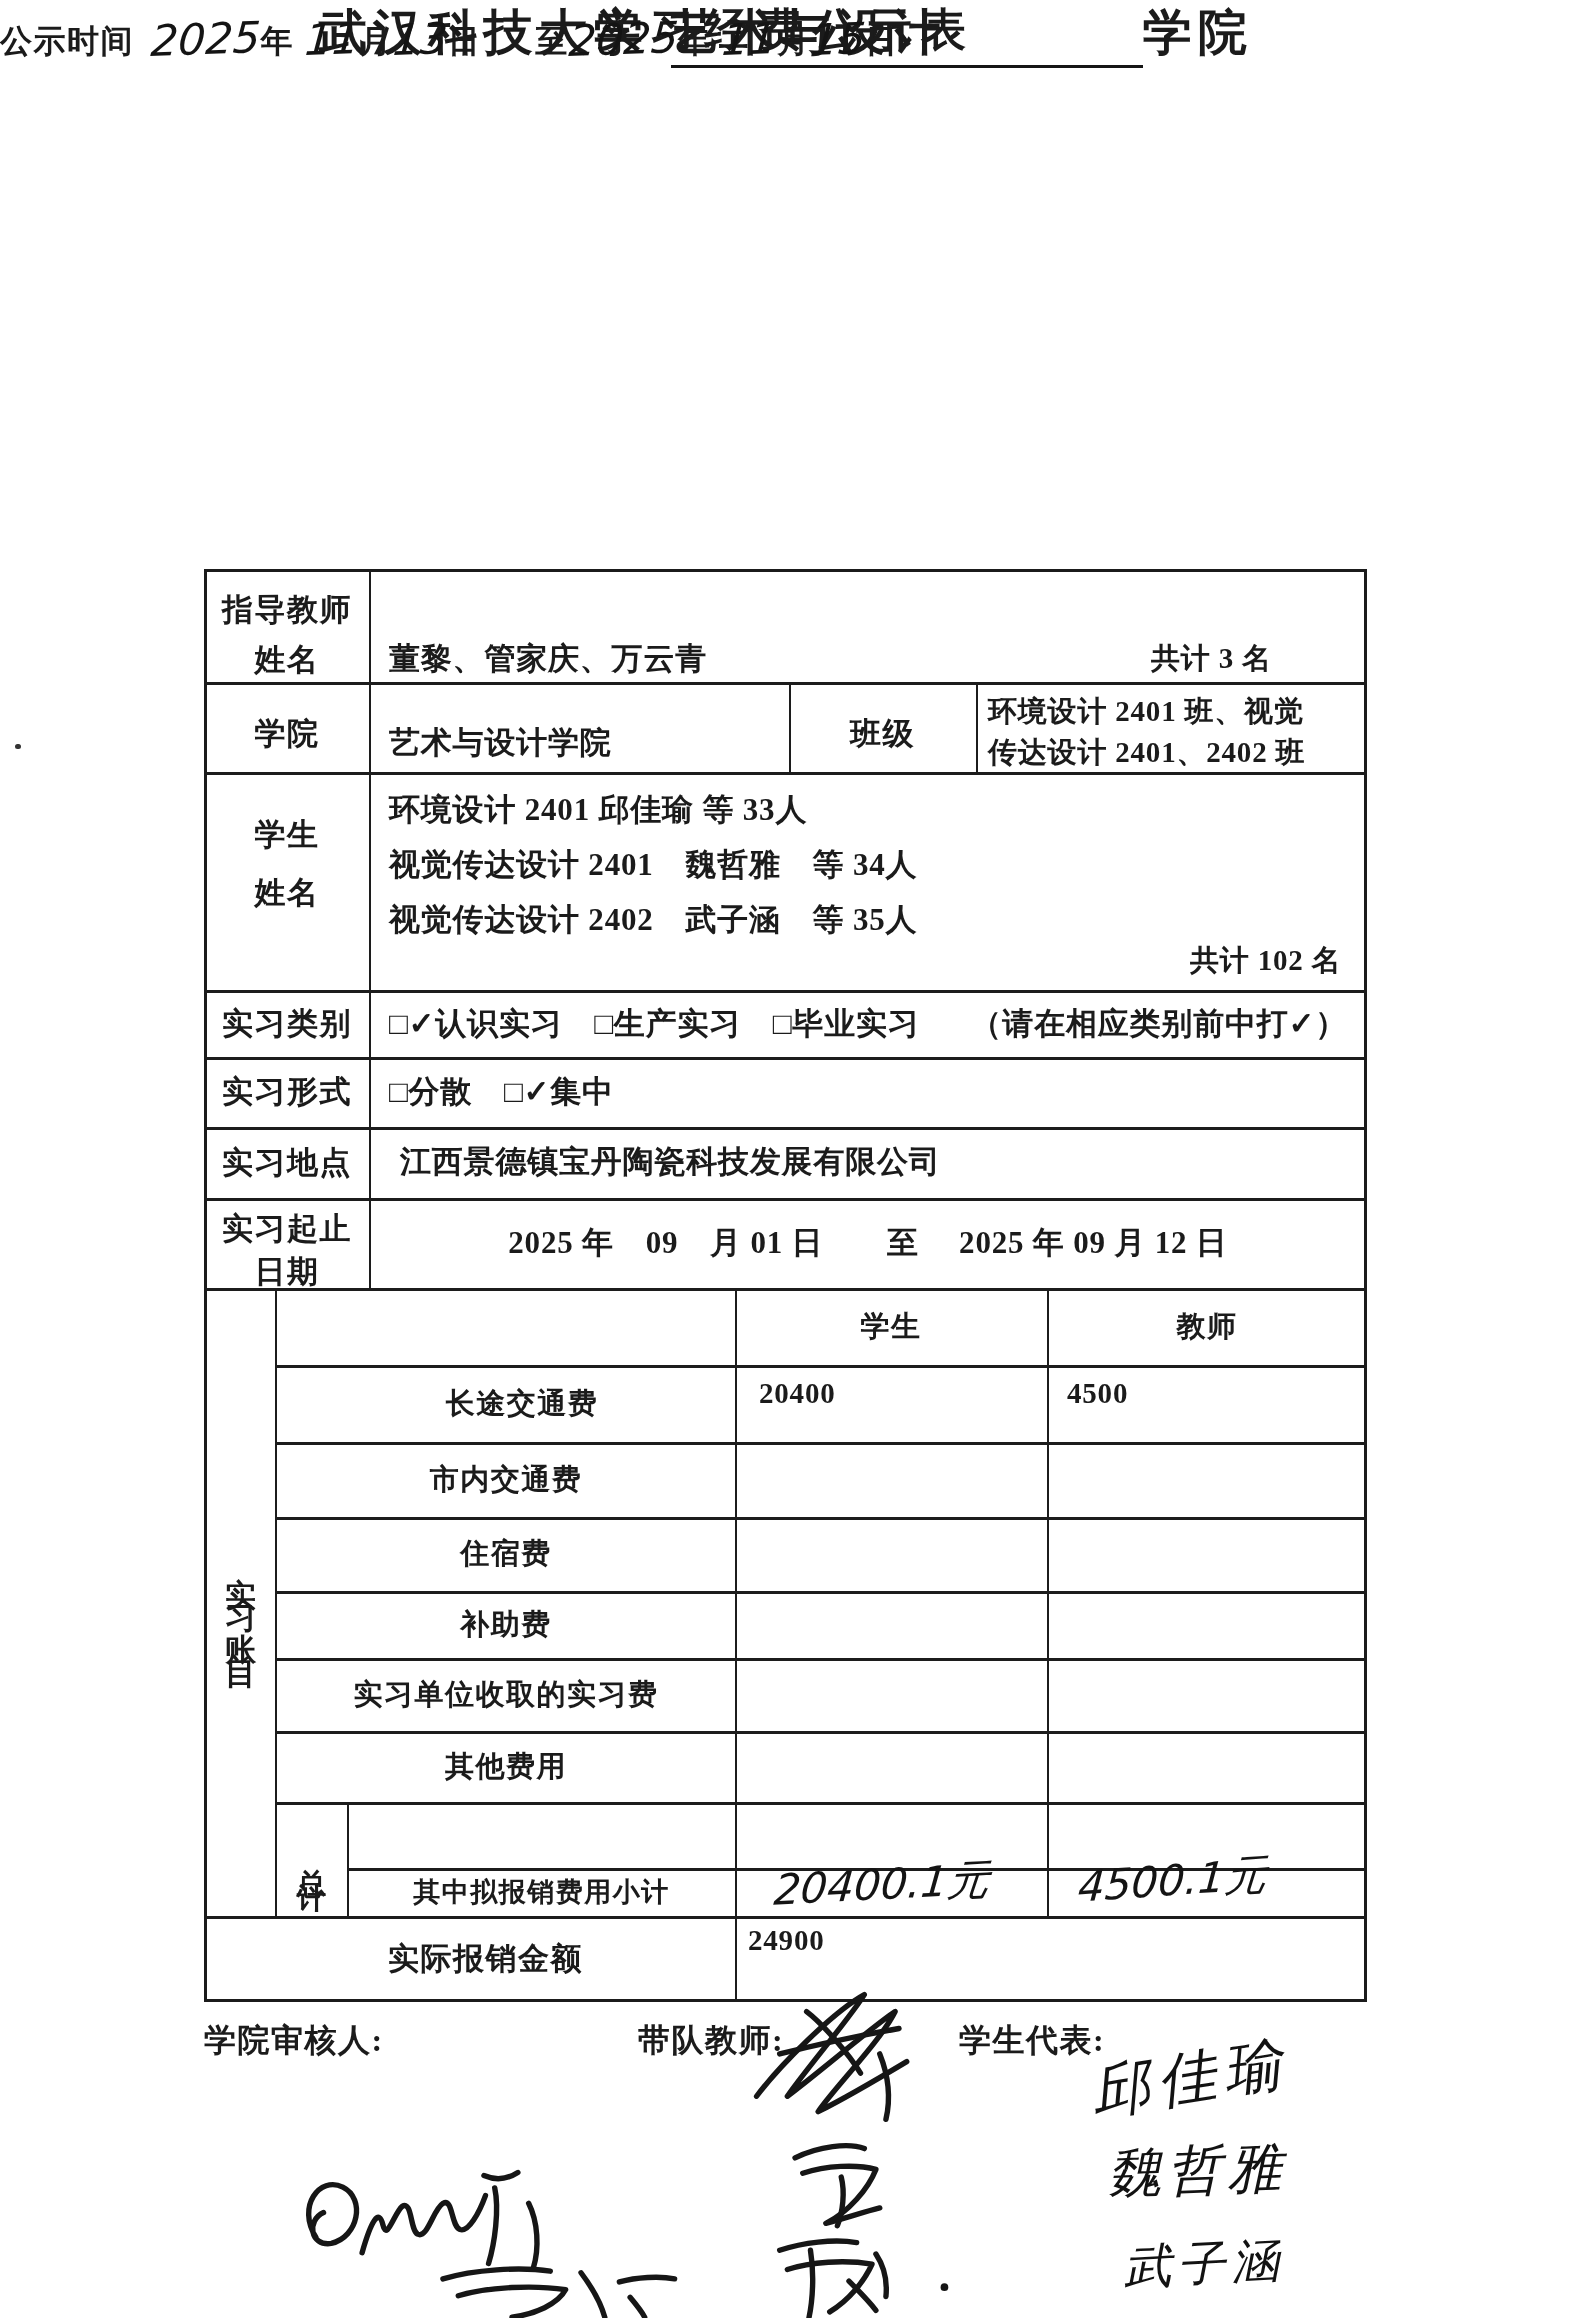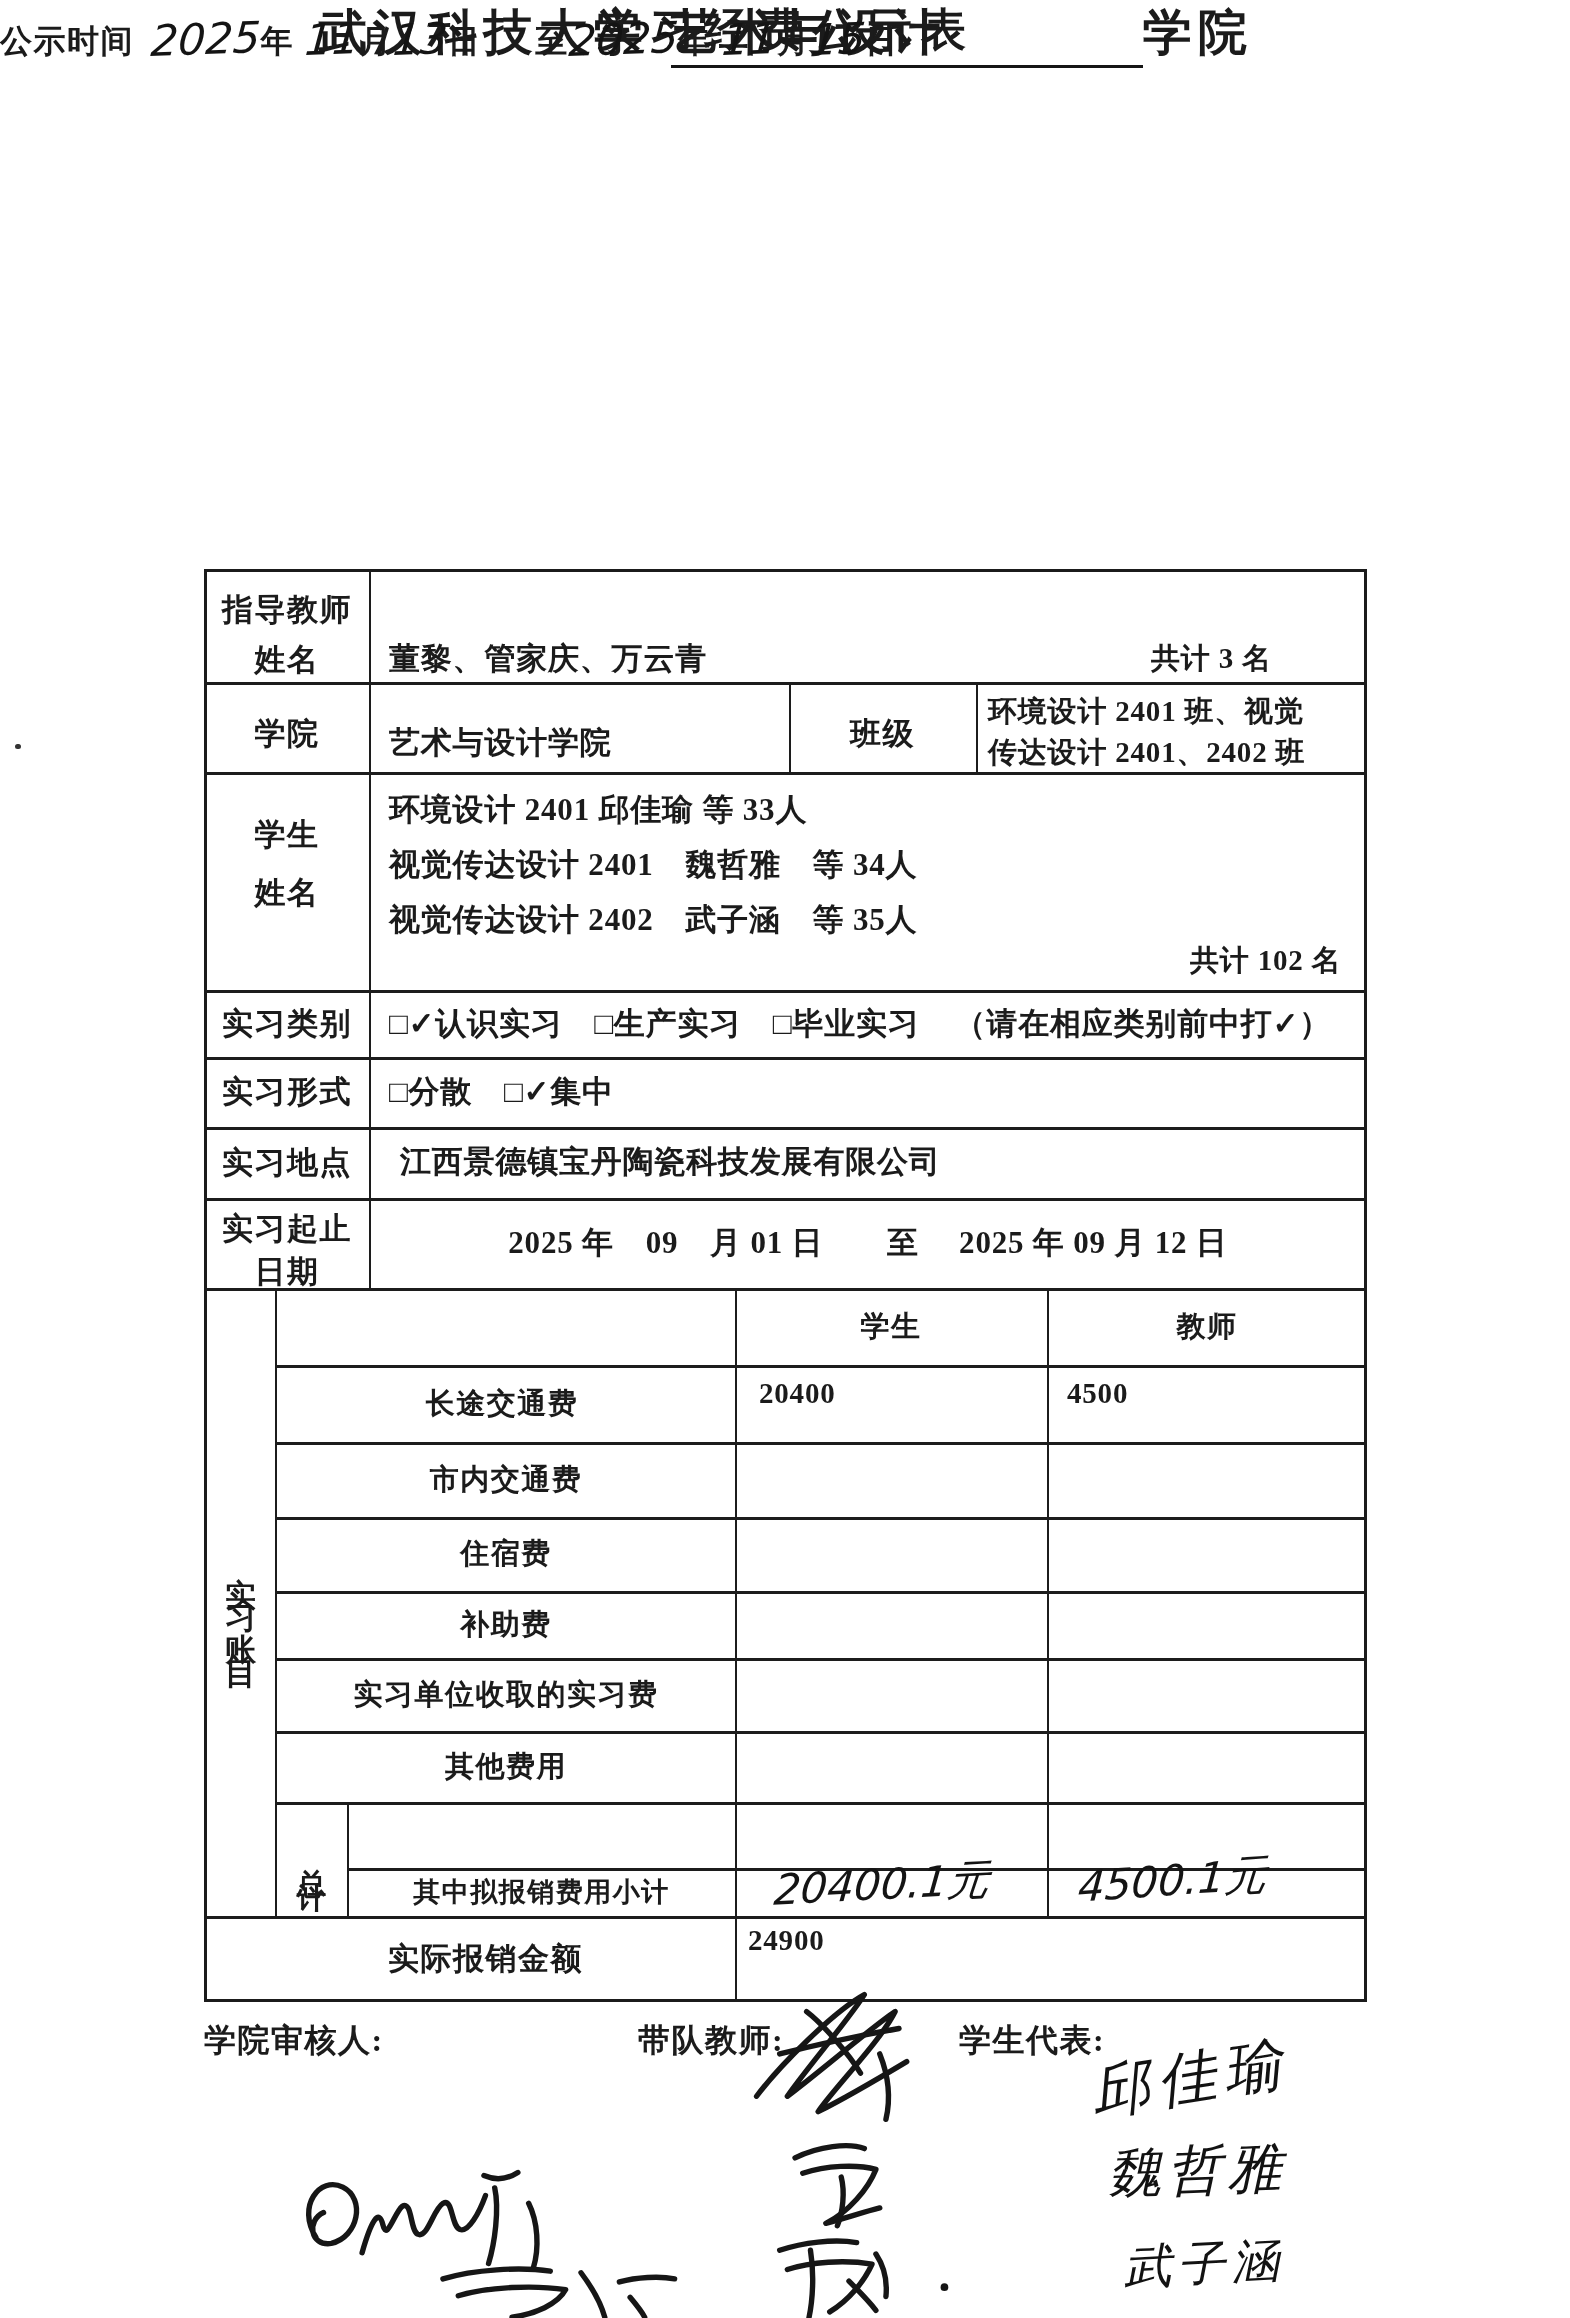--- a/index.html
+++ b/index.html
@@ -95,21 +95,21 @@
   <div class="abs val sm" style="left:988px;top:733px;">传达设计 2401、2402 班</div>
 
   <div class="abs lbl ctr" style="left:204px;top:812px;width:166px;height:46px;">学生</div>
   <div class="abs lbl ctr" style="left:204px;top:870px;width:166px;height:46px;">姓名</div>
   <div class="abs val" style="left:389px;top:789px;">环境设计 2401 邱佳瑜 等 33人</div>
   <div class="abs val" style="left:389px;top:844px;">视觉传达设计 2401　魏哲雅　等 34人</div>
   <div class="abs val" style="left:389px;top:899px;">视觉传达设计 2402　武子涵　等 35人</div>
   <div class="abs val sm" style="left:1190px;top:941px;">共计 102 名</div>
 
   <div class="abs lbl ctr" style="left:204px;top:990px;width:166px;height:68px;">实习类别</div>
-  <div class="abs" style="left:389px;top:990px;height:68px;display:flex;align-items:center;gap:35px;">
+  <div class="abs" style="left:389px;top:990px;height:68px;display:flex;align-items:center;gap:51px;">
     <span class="val">□✓认识实习　□生产实习　□毕业实习</span>
     <span class="val">（请在相应类别前中打✓）</span>
   </div>
 
   <div class="abs lbl ctr" style="left:204px;top:1057px;width:166px;height:69px;">实习形式</div>
   <div class="abs val ctr" style="left:389px;top:1057px;height:69px;">□分散　□✓集中</div>
 
   <div class="abs lbl ctr" style="left:204px;top:1127px;width:166px;height:72px;">实习地点</div>
   <div class="abs val" style="left:400px;top:1141px;">江西景德镇宝丹陶瓷科技发展有限公司</div>
 
@@ -117,21 +117,21 @@
   <div class="abs lbl ctr" style="left:204px;top:1252px;width:166px;height:39px;">日期</div>
   <div class="abs val ctr" style="left:369px;top:1198px;width:998px;height:90px;">2025 年　09　月 01 日　　至　 2025 年 09 月 12 日</div>
 
   <div class="abs ctr" style="left:204px;top:1455px;width:72px;height:308px;">
     <div class="vertext" style="letter-spacing:28px;">实习账目</div>
   </div>
 
   <div class="abs lbl ctr" style="left:735px;top:1288px;width:312px;height:77px;font-size:29px;">学生</div>
   <div class="abs lbl ctr" style="left:1047px;top:1288px;width:320px;height:77px;font-size:29px;">教师</div>
 
-  <div class="abs lbl ctr sm" style="left:272px;top:1365px;width:460px;height:77px;">长途交通费</div>
+  <div class="abs lbl ctr sm" style="left:292px;top:1365px;width:460px;height:77px;">长途交通费</div>
   <div class="abs val sm" style="left:759px;top:1377px;">20400</div>
   <div class="abs val sm" style="left:1067px;top:1377px;">4500</div>
 
   <div class="abs lbl ctr sm" style="left:276px;top:1442px;width:460px;height:75px;">市内交通费</div>
   <div class="abs lbl ctr sm" style="left:276px;top:1517px;width:460px;height:74px;">住宿费</div>
   <div class="abs lbl ctr sm" style="left:276px;top:1591px;width:460px;height:67px;">补助费</div>
   <div class="abs lbl ctr sm" style="left:276px;top:1658px;width:460px;height:73px;">实习单位收取的实习费</div>
   <div class="abs lbl ctr sm" style="left:276px;top:1731px;width:460px;height:71px;">其他费用</div>
 
   <div class="abs ctr" style="left:276px;top:1802px;width:72px;height:114px;">

